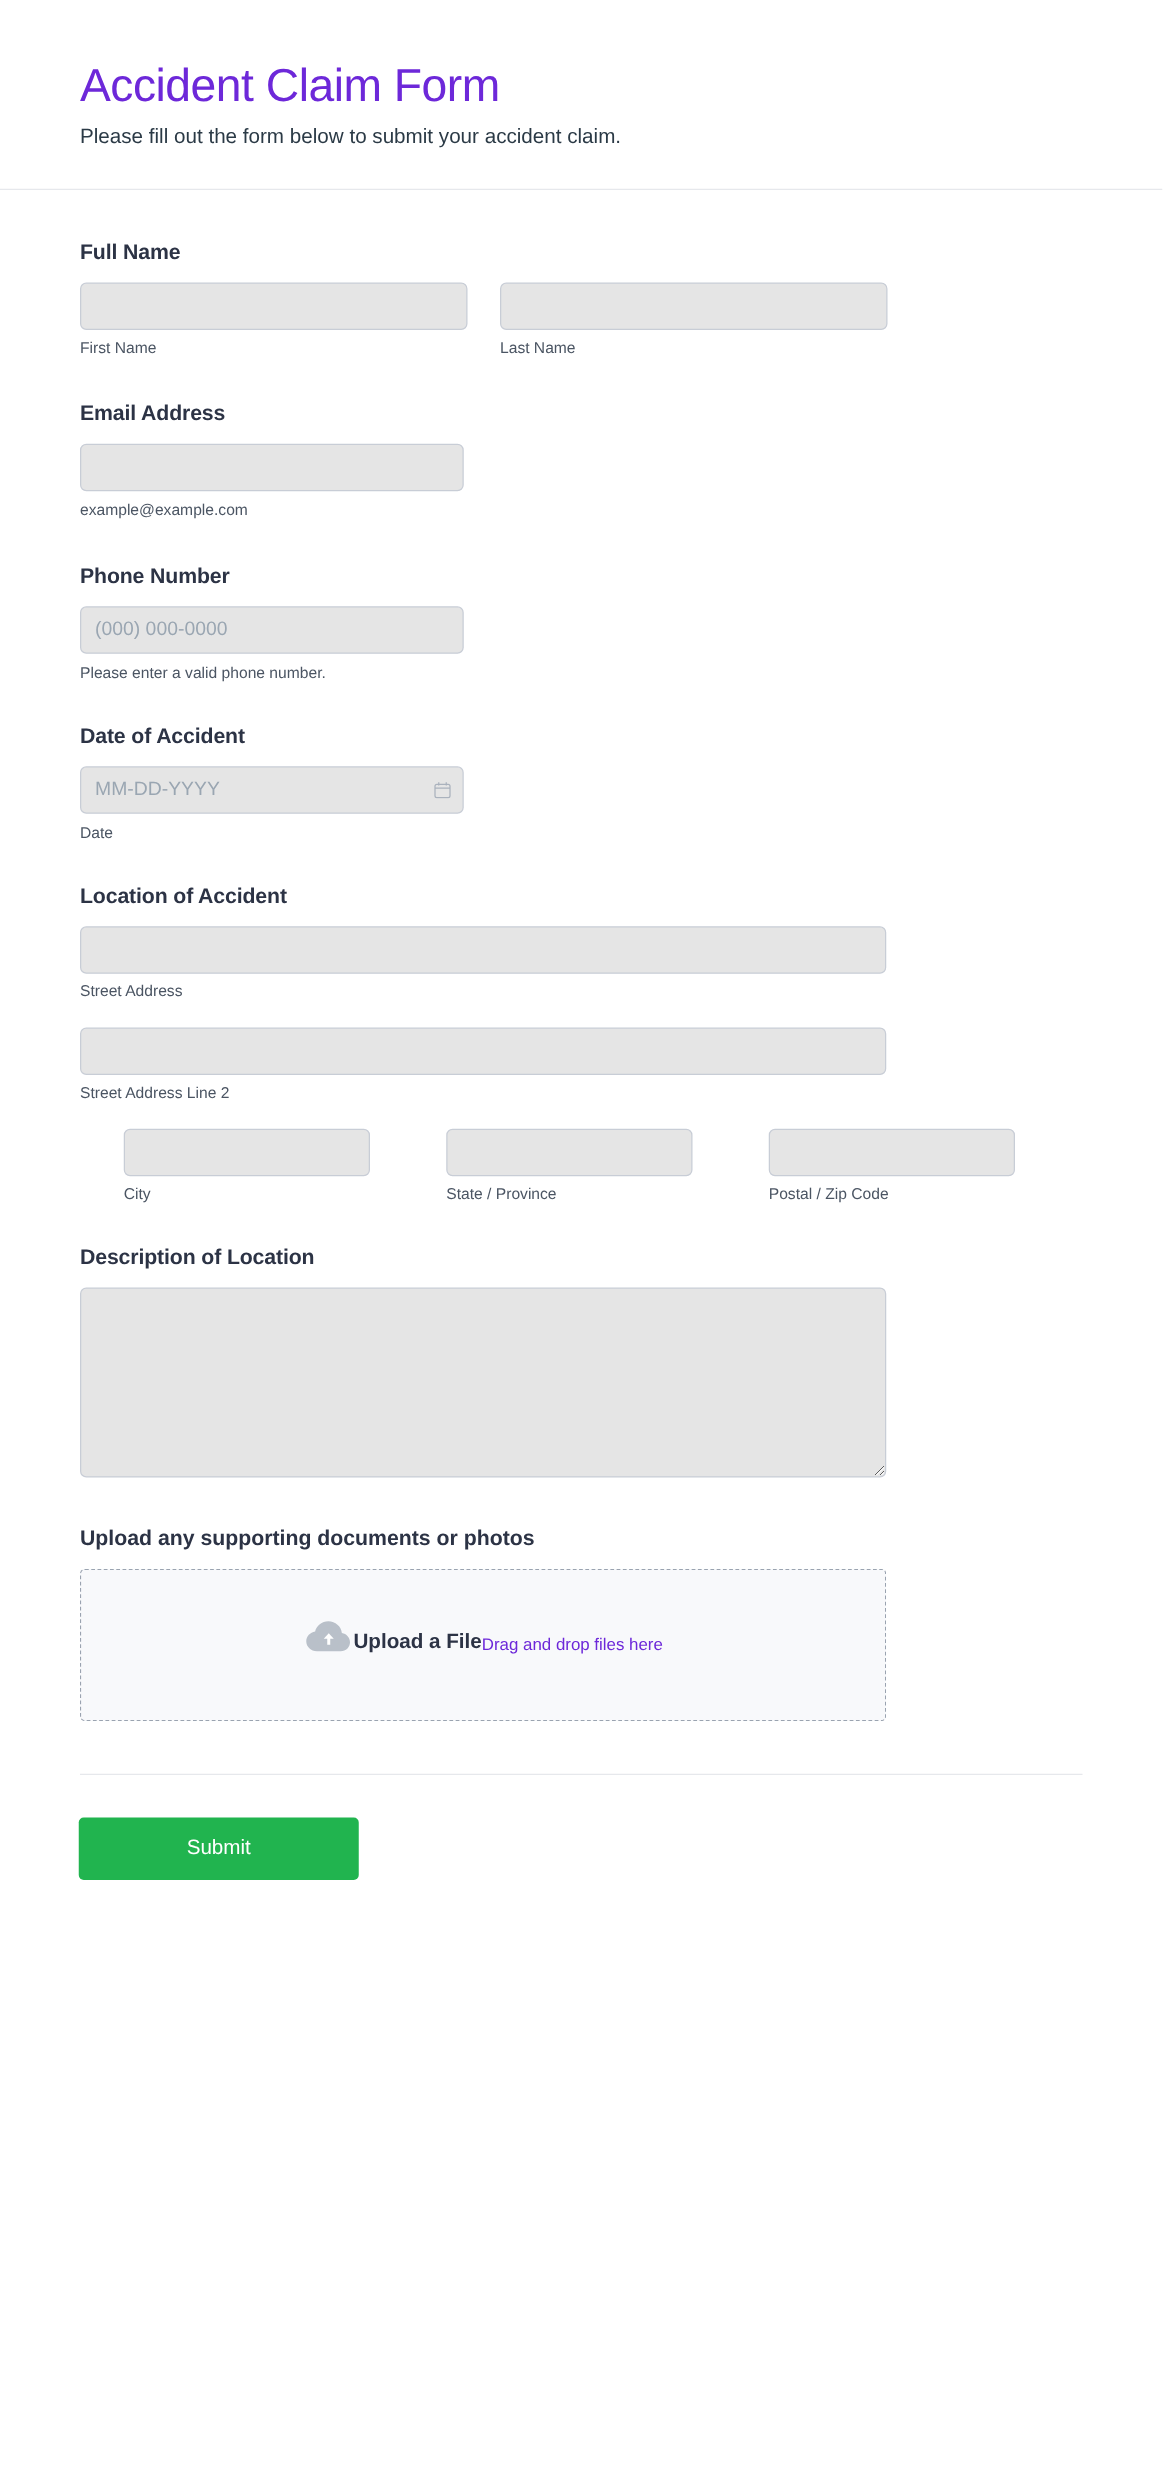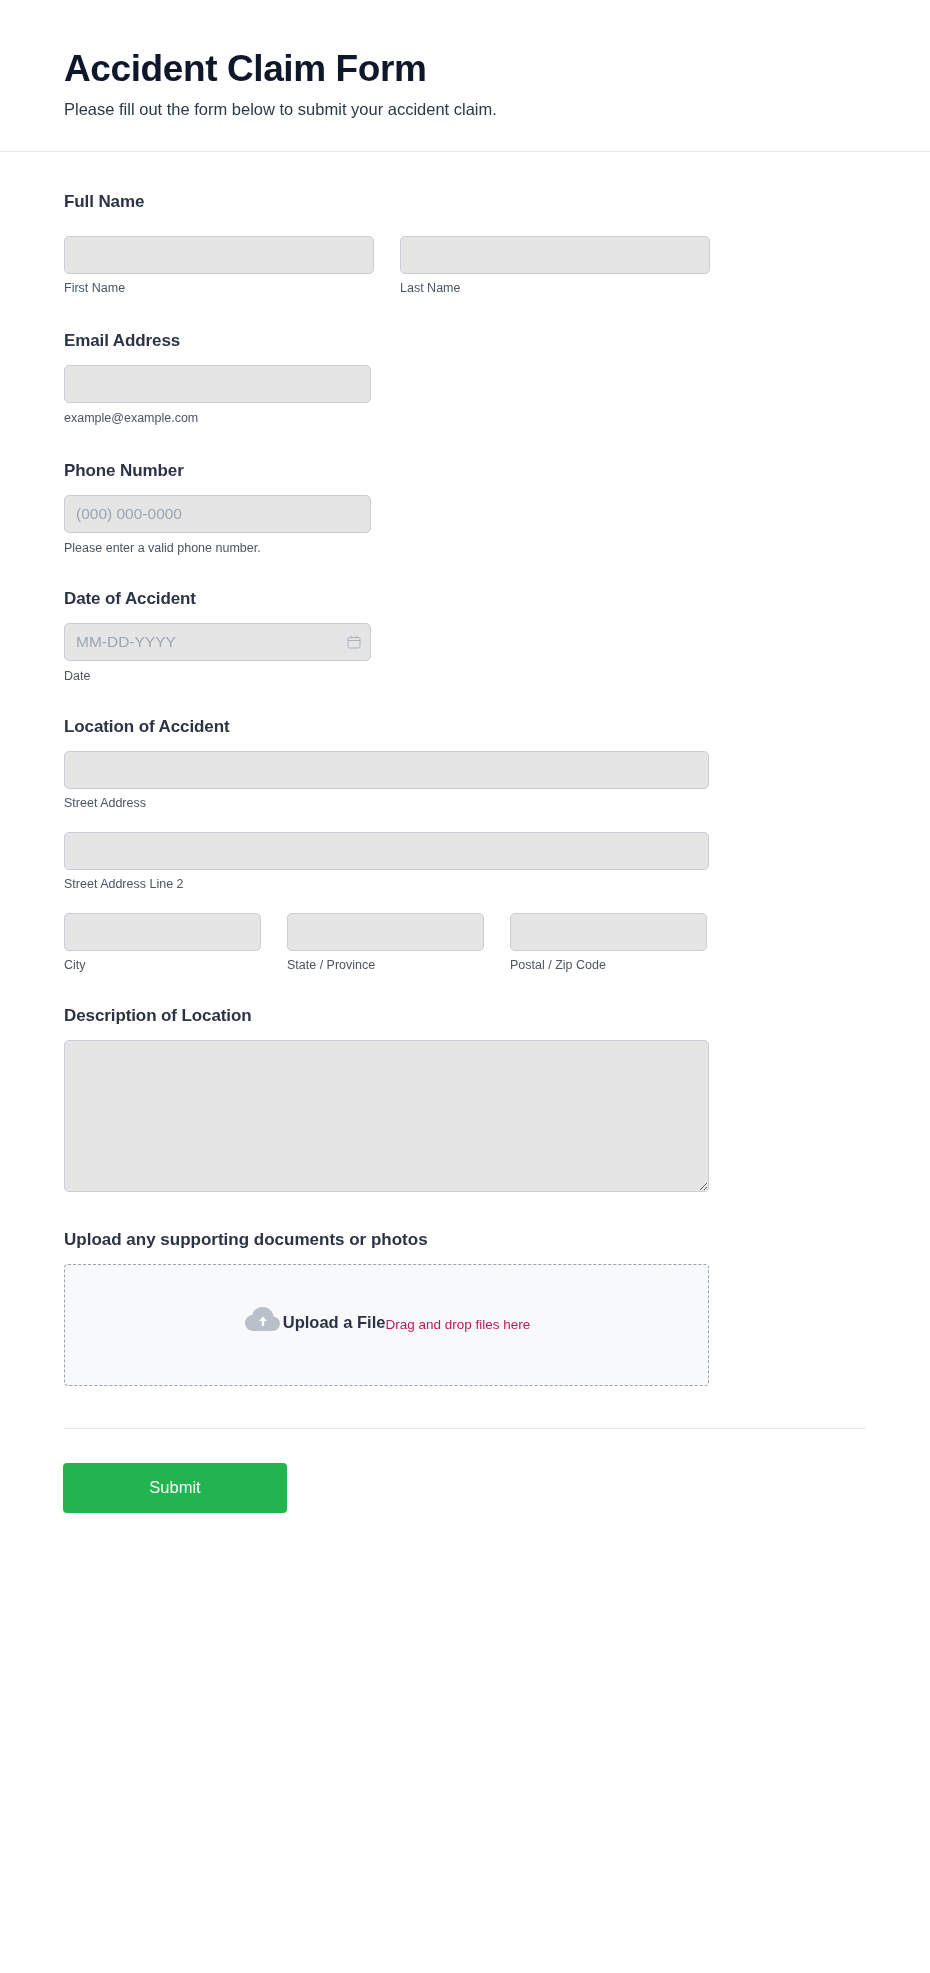--- a/index.html
+++ b/index.html
@@ -21,23 +21,23 @@
     position: relative;
   }
 
   
   .form-header {
     padding: 48px 64px 30px 64px;
     border-bottom: 1px solid #e6e8ec;
   }
   .form-title {
     font-size: 37px;
-    font-weight: bold;
+    font-weight: normal;
     letter-spacing: -0.4px;
-    color: #0f172a;
+    color: #6d28d9;
     margin: 0 0 10px 0;
     line-height: 1.12;
   }
   .form-subtitle {
     font-size: 16.5px;
     color: #2b3a46;
     margin: 0;
     line-height: 1.3;
   }
 
@@ -83,22 +83,22 @@
   }
   input.txt::placeholder, textarea.txt::placeholder {
     color: #9aa6b2;
     font-size: 15.5px;
   }
 
   .row {
     display: flex;
     gap: 26px;
   }
-  .col-half { width: 310px; margin-top: 10px; }
-  .col-third { width: 197px; }
+  .col-half { width: 310px; }
+  .col-third { width: 197px; margin-left: 35px; }
   .w-307 { width: 307px; }
   .w-645 { width: 645px; }
 
   
   .date-wrap {
     position: relative;
     width: 307px;
   }
   .date-wrap input { padding-right: 44px; }
   .cal-icon {
@@ -139,21 +139,21 @@
   }
   .cloud-icon { margin-bottom: 6px; }
   .upload-title {
     font-size: 16.5px;
     font-weight: bold;
     color: #2c3345;
     margin-bottom: 5px;
   }
   .upload-sub {
     font-size: 13.5px;
-    color: #be185d;
+    color: #6d28d9;
   }
 
   
   .form-footer {
     margin-top: 42px;
     border-top: 1px solid #e6e8ec;
     padding: 34px 0 44px 0;
     display: flex;
   }
   .submit-btn {

